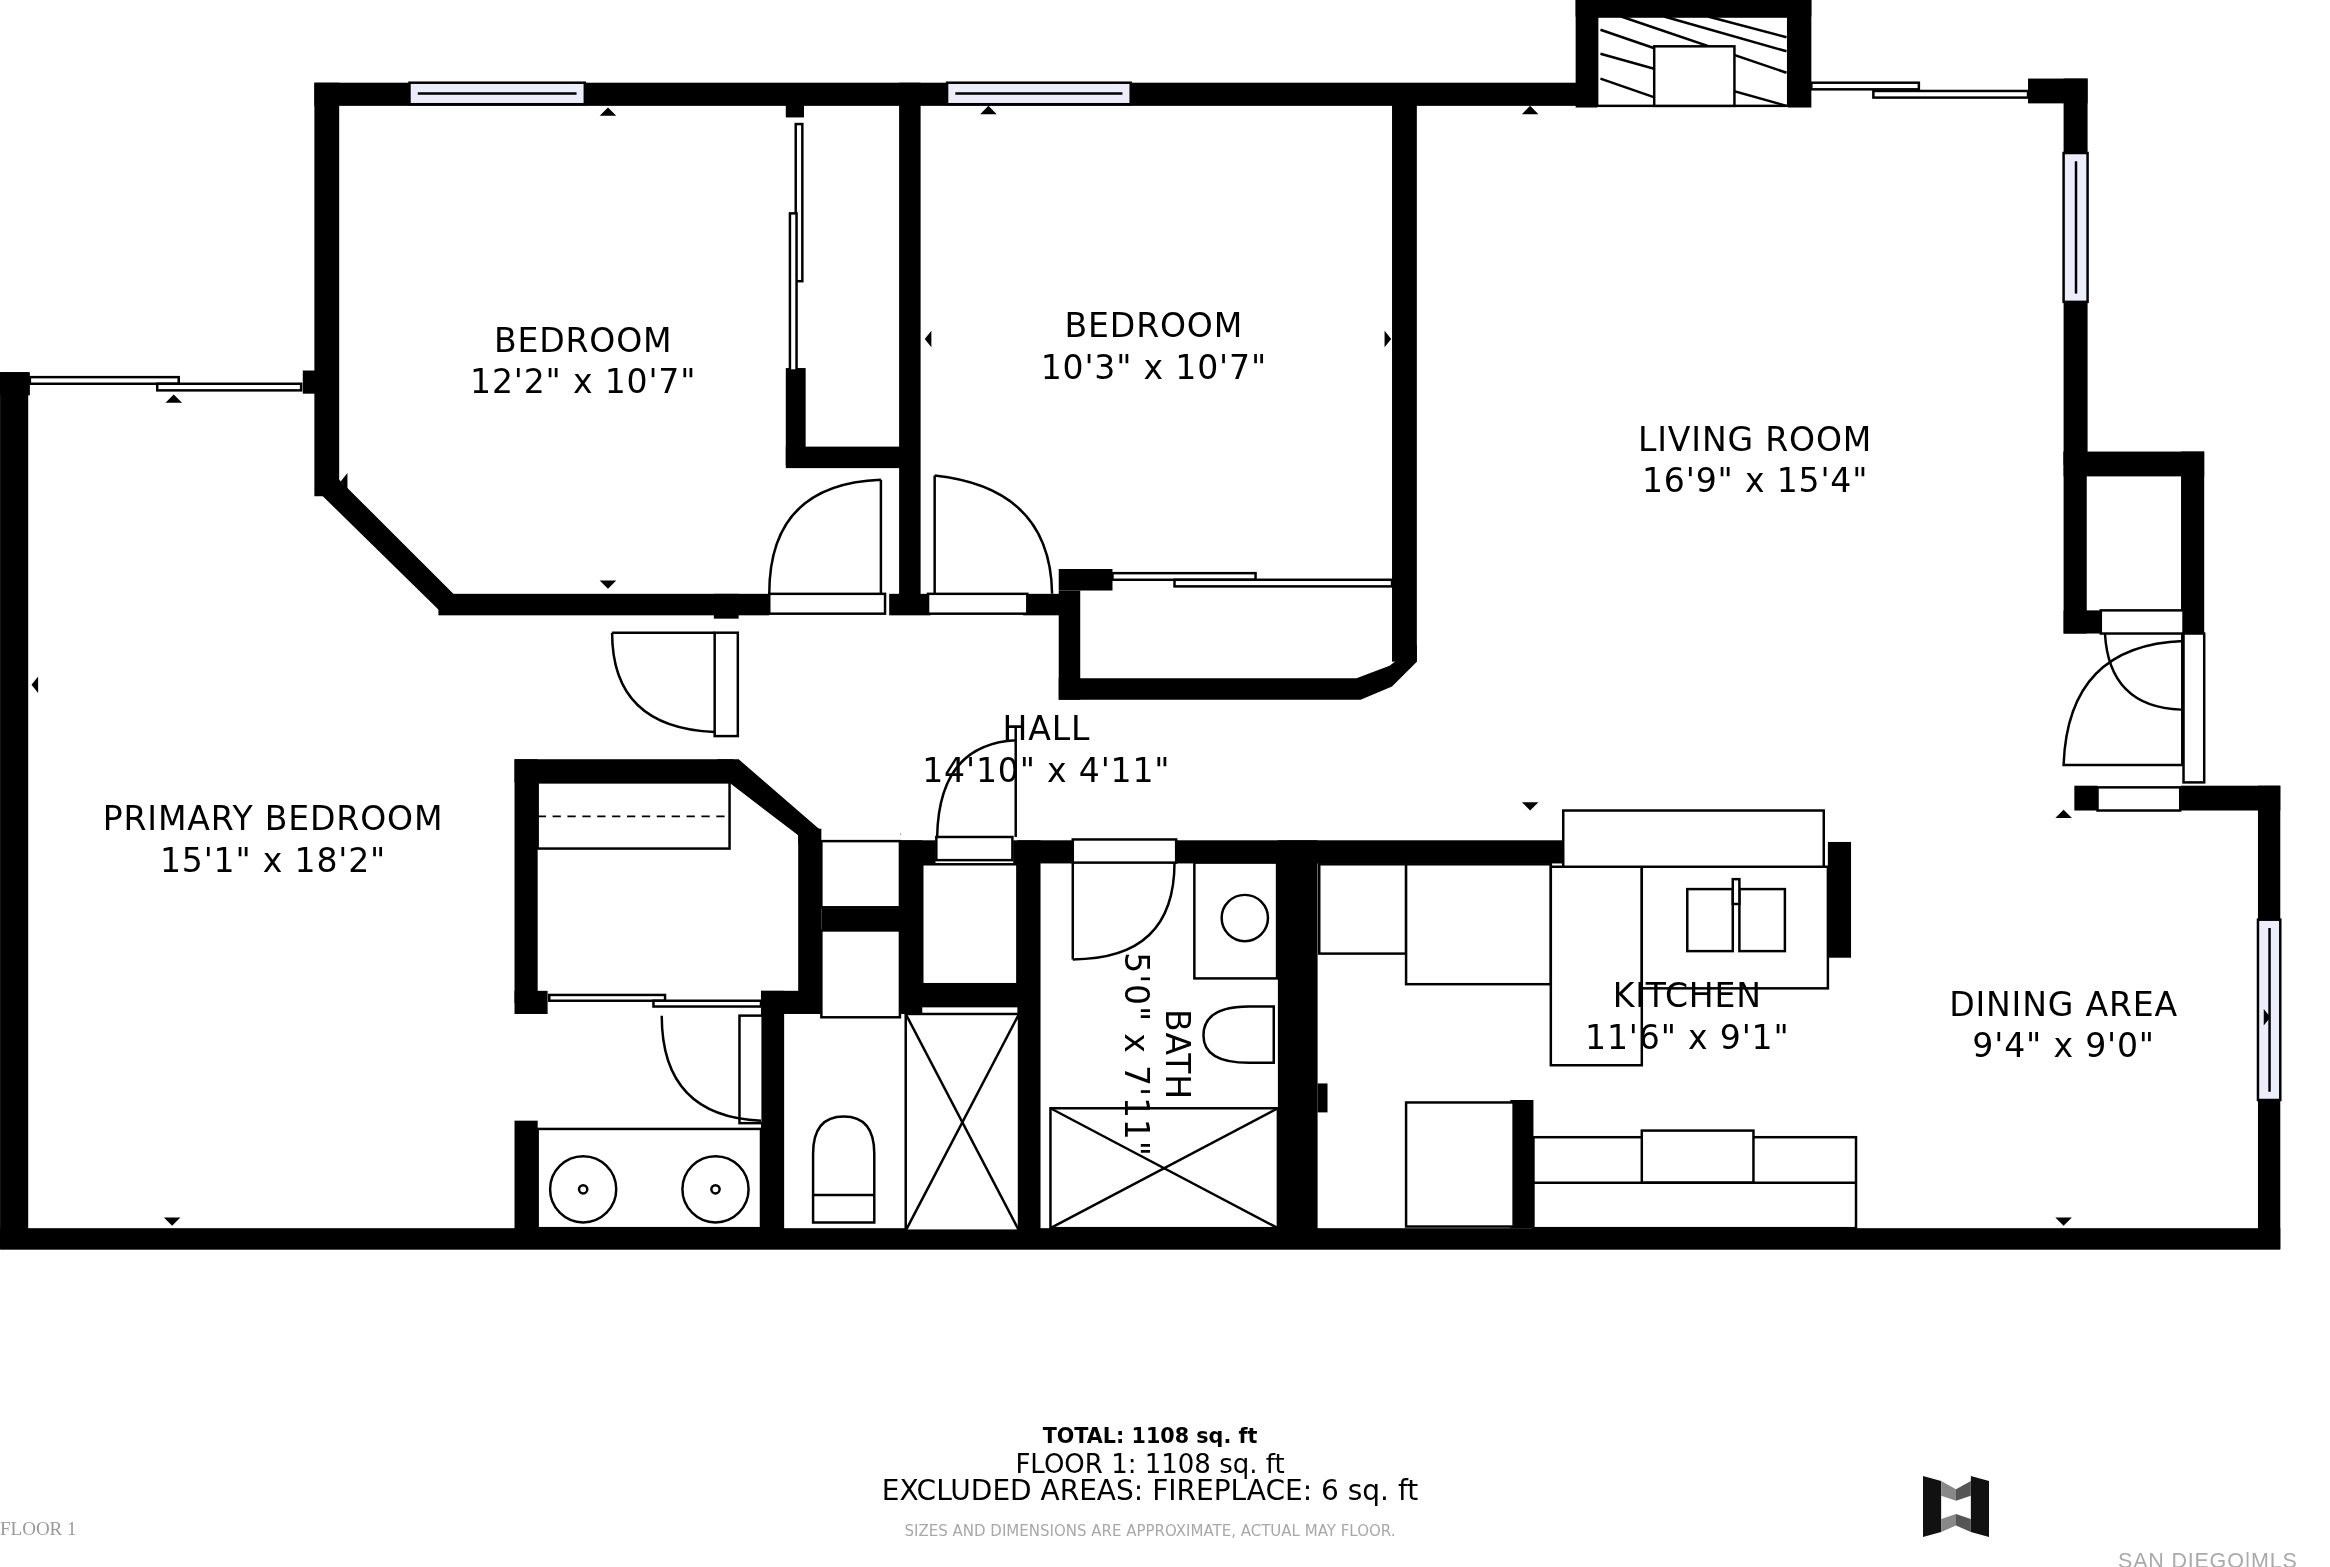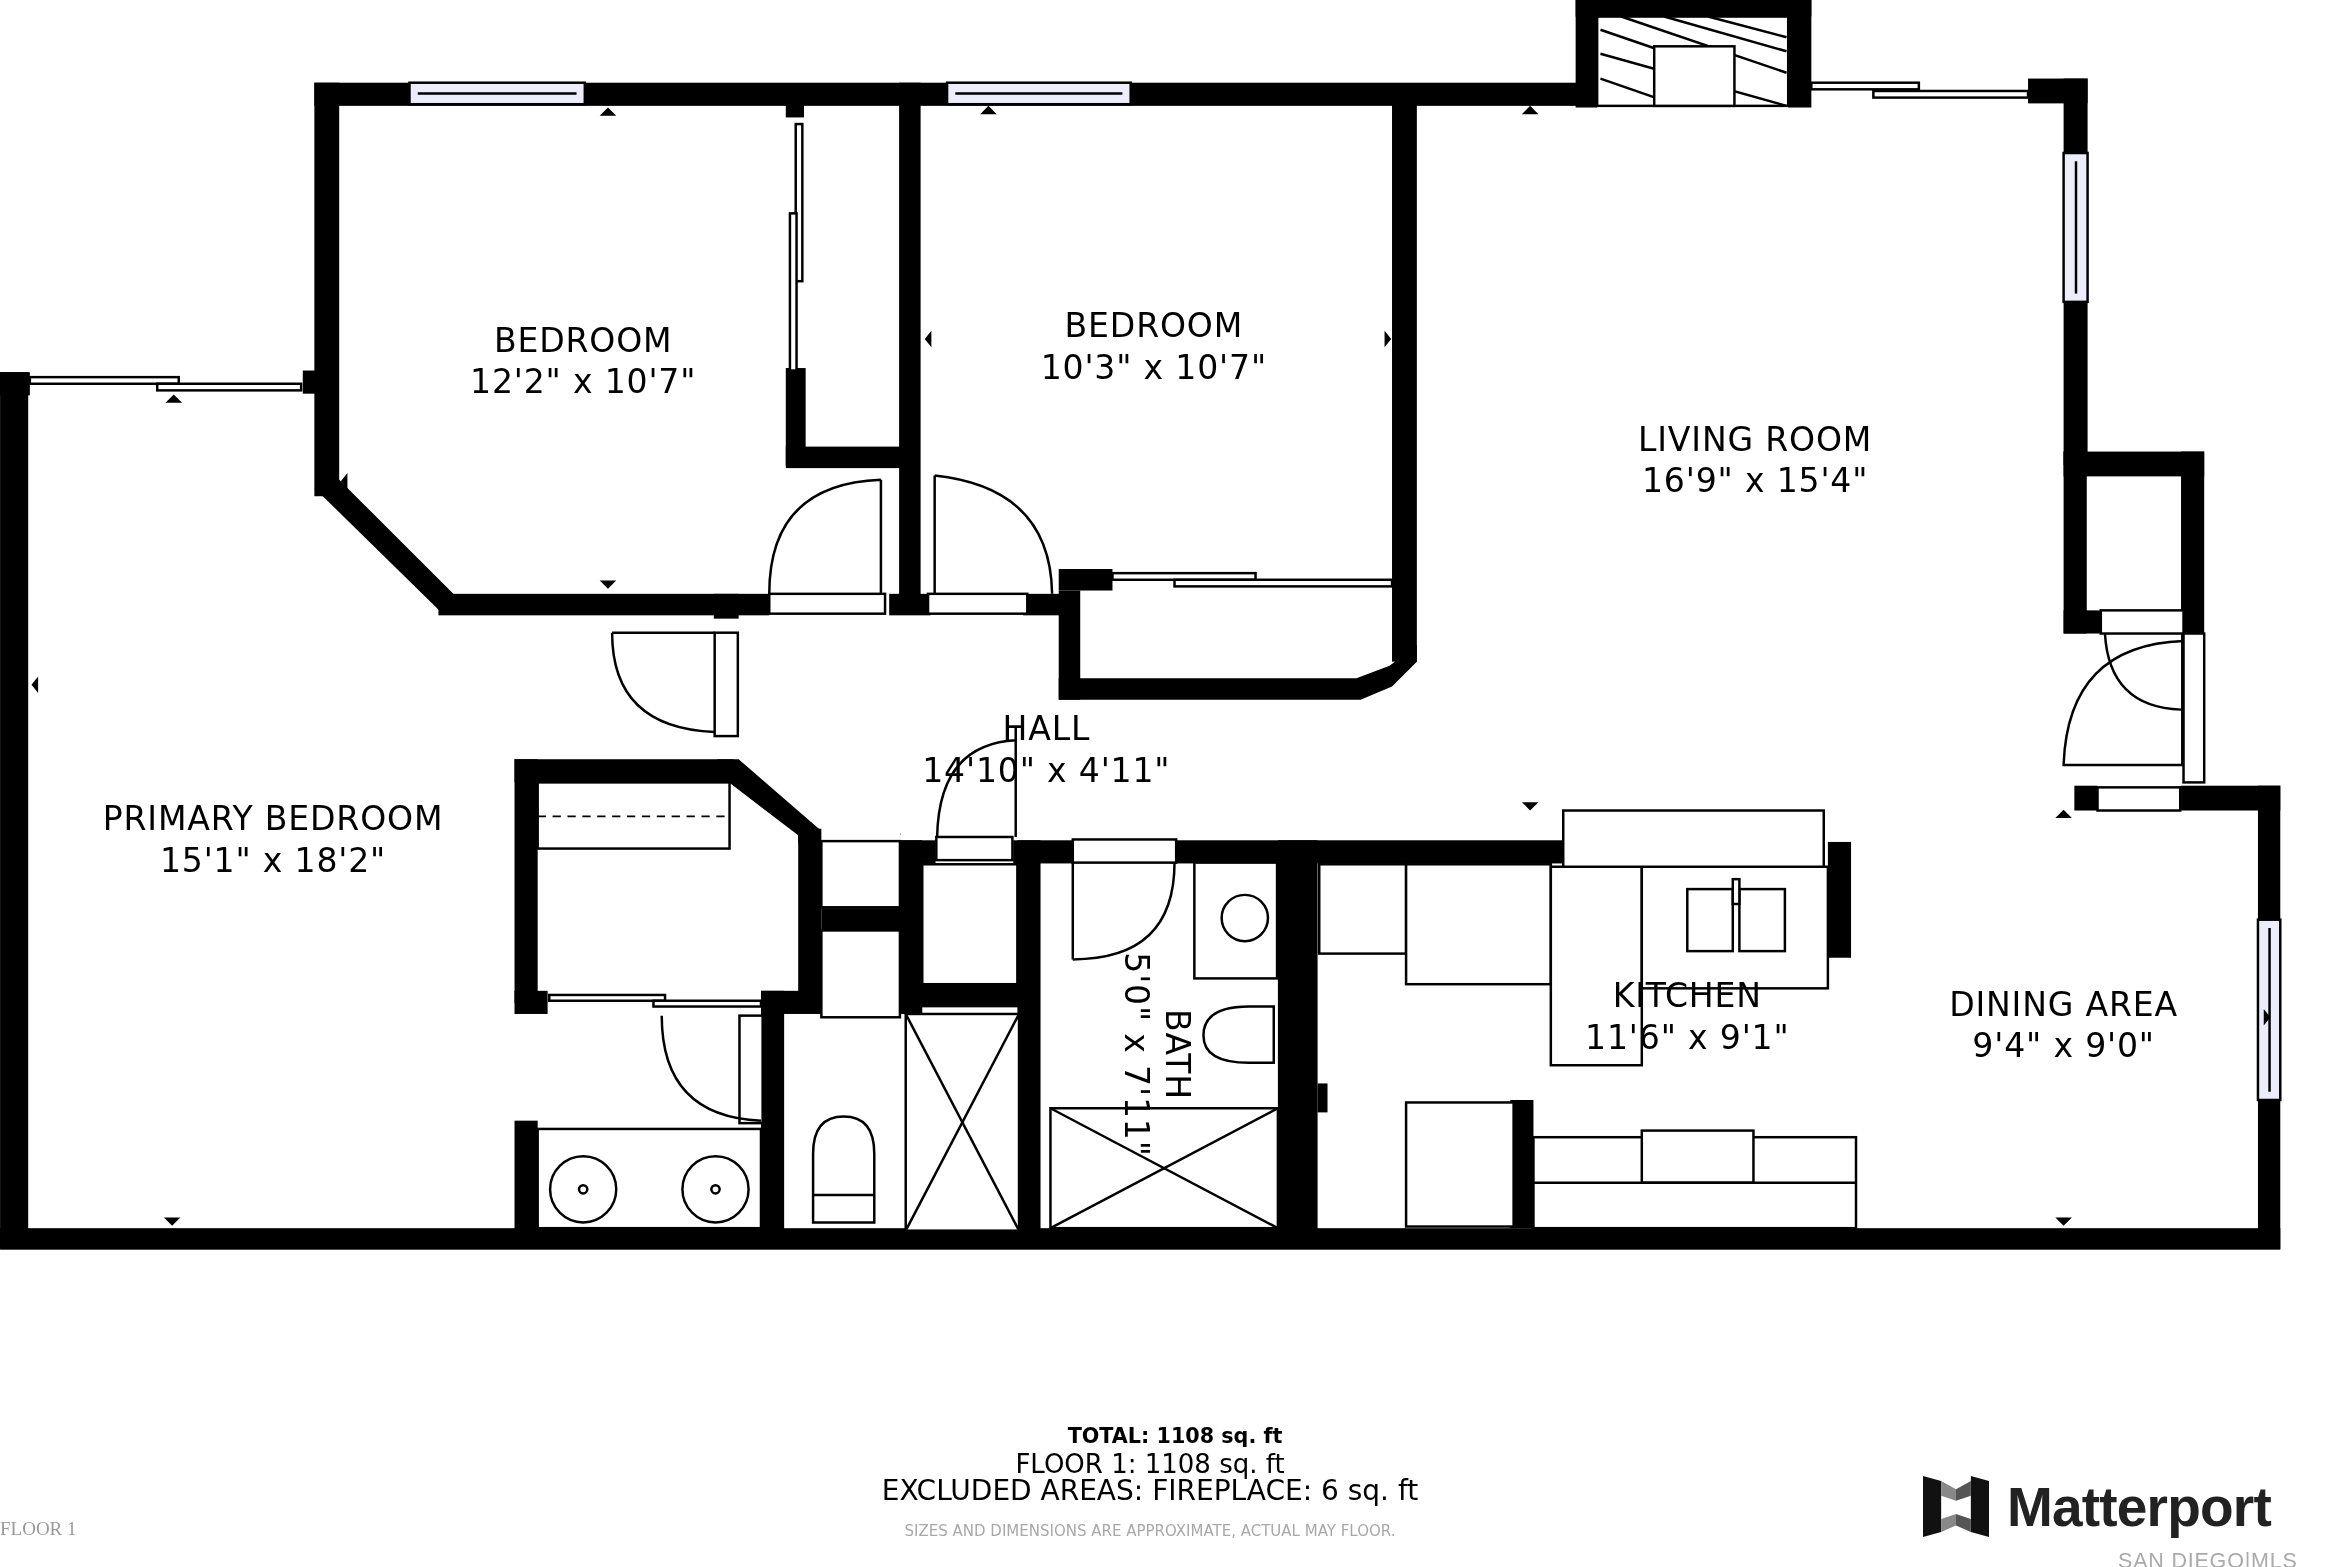--- a/index.html
+++ b/index.html
@@ -5,21 +5,21 @@
   html, body { margin:0; padding:0; background:#ffffff; }
   body { width:2330px; height:1568px; position:relative; overflow:hidden; font-family:"DejaVu Sans", sans-serif; }
   #plan { position:absolute; left:0; top:0; }
   .wall { fill:#000; }
   .win { fill:#ececfb; stroke:#000; stroke-width:3; }
   .thin { fill:#fff; stroke:#000; stroke-width:3; }
   .line { stroke:#000; stroke-width:3; fill:none; }
   .arrow { fill:#000; }
   .room-label { font-family:"DejaVu Sans", sans-serif; font-size:40px; fill:#000; text-anchor:middle; letter-spacing:1px; }
   .summary { position:absolute; left:0; width:2300px; text-align:center; font-family:"DejaVu Sans", sans-serif; color:#000; }
-  .total { top:1424px; font-size:20.7px; font-weight:bold;padding-left:25px; }
+  .total { top:1424px; font-size:20.7px; font-weight:bold; }
   .floor1 { top:1449px; font-size:26px; }
   .excluded { top:1474px; font-size:28px; }
   .disclaimer { top:1522px; font-size:15px; color:#a8a8a8; }
   .floor-tag { position:absolute; left:0; top:1518px; font-size:19px; color:#9a9a9a; font-family:Liberation Serif, serif; }
   .brand { position:absolute; left:1923px; top:1474px; display:flex; align-items:center; }
   .brand-name { font-family:"Liberation Sans", sans-serif; font-weight:bold; font-size:55px; color:#222; margin-left:18px; letter-spacing:-0.8px; }
   .mls { position:absolute; left:2118px; top:1549px; font-size:21.5px; color:#aaa; font-family:"Liberation Sans", sans-serif; letter-spacing:0.8px; white-space:nowrap; }
 </style>
 </head>
 <body>
@@ -245,16 +245,15 @@
 
 <div class="brand">
   <svg width="66" height="65" viewBox="0 0 80 78">
     <polygon points="0,2 22,8 22,70 0,76" fill="#111"></polygon>
     <polygon points="22,8 40,18 40,32 22,26" fill="#888"></polygon>
     <polygon points="22,54 40,48 40,62 22,70" fill="#888"></polygon>
     <polygon points="58,2 80,8 80,76 58,70" fill="#111"></polygon>
     <polygon points="40,18 58,8 58,26 40,32" fill="#555"></polygon>
     <polygon points="40,48 58,54 58,70 40,62" fill="#555"></polygon>
   </svg>
-  <span class="brand-name">Matterport</span>
 </div>
 <div class="mls">SAN DIEGO|MLS</div>
 
 
 </body></html>

